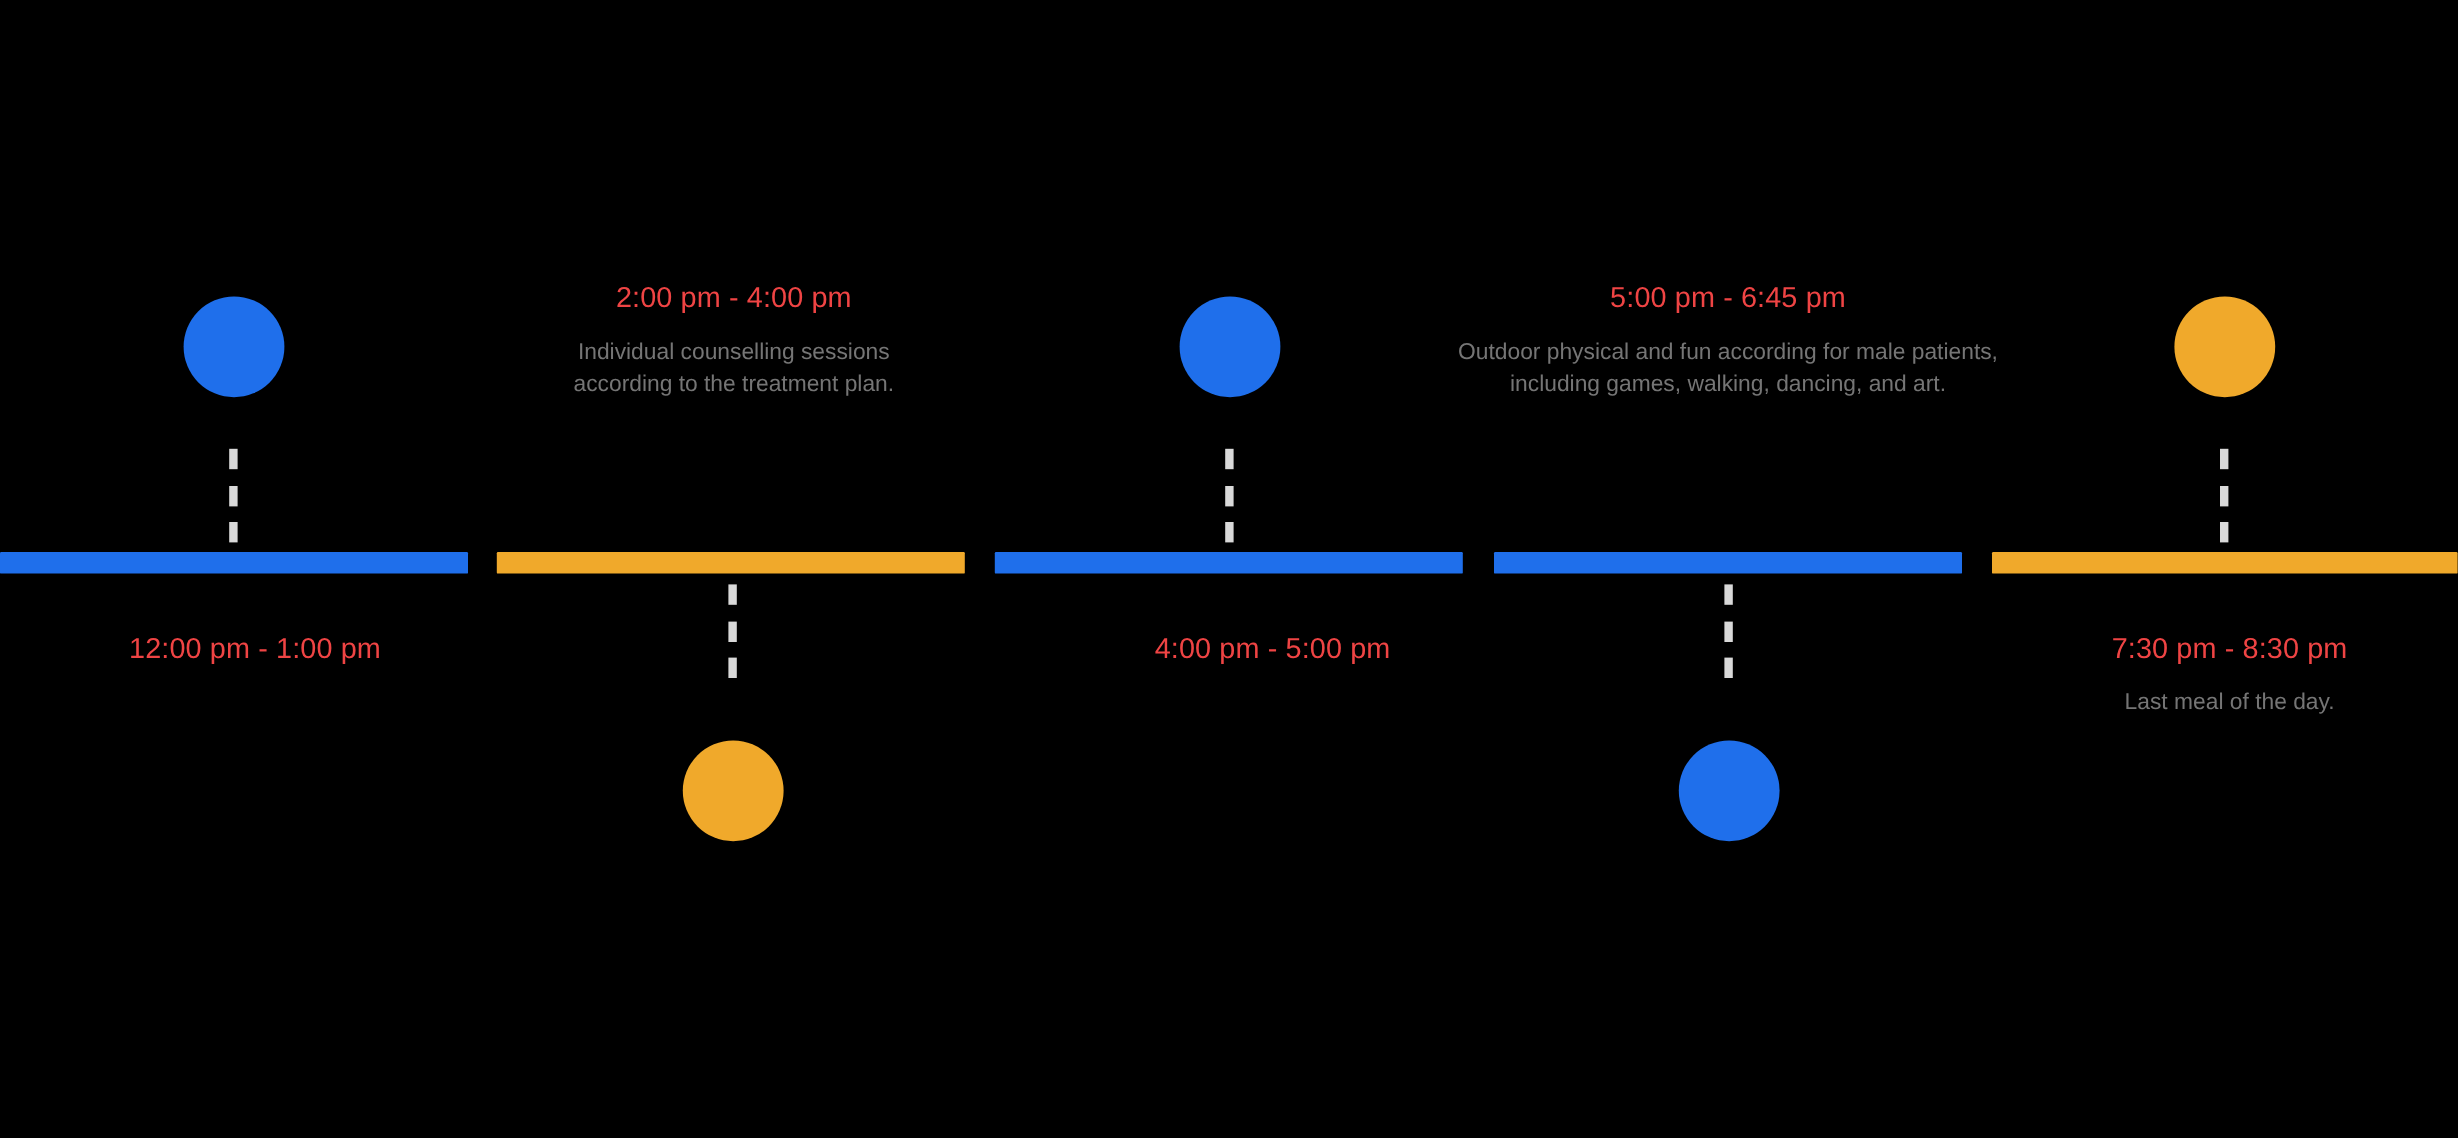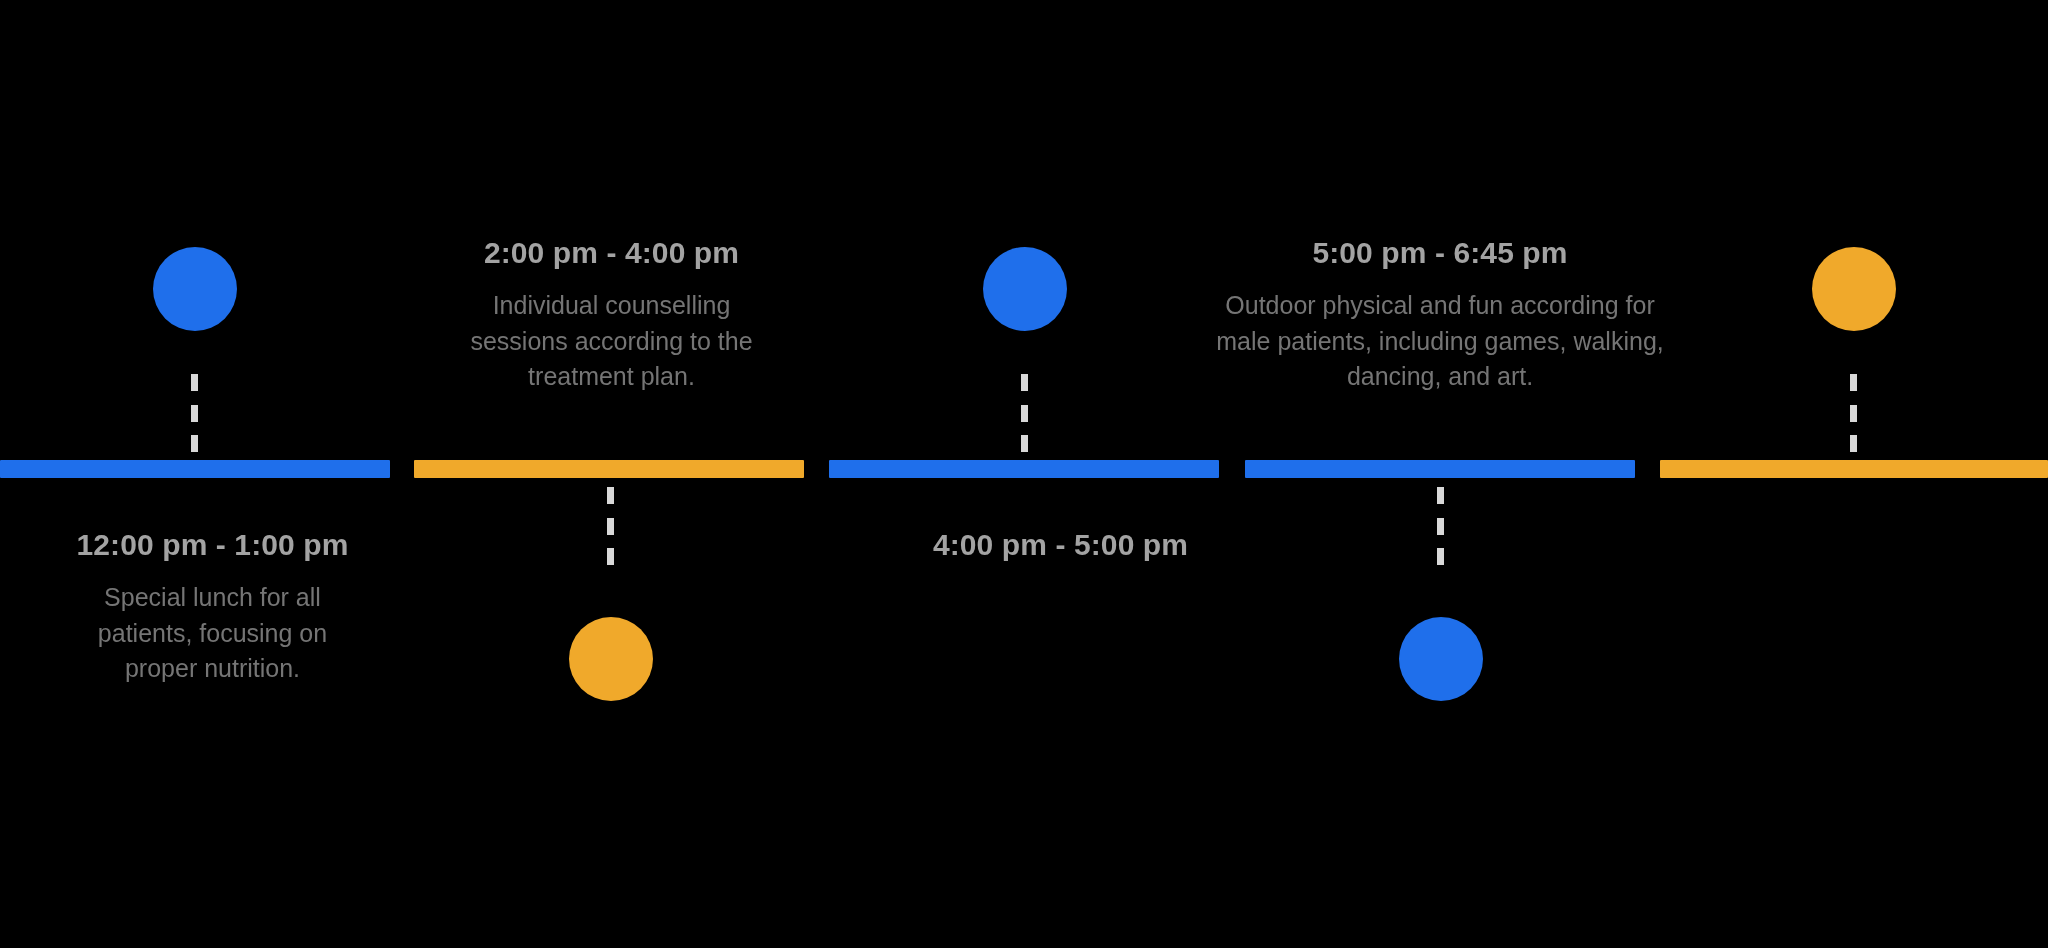--- a/index.html
+++ b/index.html
@@ -60,31 +60,31 @@
 
   
   .seg-text {
     position: absolute;
     text-align: center;
   }
   .seg-text.above { top: 235px; }
   .seg-text.below { top: 527px; }
 
   .seg-time {
-    color: #a3a3a3;
-    font-size: 30px;
-    font-weight: bold;
+    color: #ef4444;
+    font-size: 24px;
+    font-weight: normal;
     line-height: 1.18;
     letter-spacing: 0.1px;
     margin: 0 0 18px 0;
     white-space: nowrap;
   }
   .seg-desc {
     color: #757575;
-    font-size: 25px;
+    font-size: 19px;
     font-weight: normal;
     line-height: 1.42;
     margin: 0;
   }
 </style>
 </head>
 <body>
 
 <div id="timeline">
 
@@ -93,21 +93,20 @@
   <div class="node-circle above" style="left:153px; background:#1f6feb;"></div>
 
   <div class="connector above" style="left:191px;">
     <div class="dash"></div>
     <div class="dash"></div>
     <div class="dash"></div>
   </div>
 
   <div class="seg-text below" style="left:25px; width:375px;">
     <p class="seg-time">12:00 pm - 1:00 pm</p>
-    <p class="seg-desc" style="padding:0 38px;">Special lunch for all patients, focusing on proper nutrition.</p>
   </div>
 
   <div class="seg-bar" style="left:414px; width:390px; background:#f0a92b;"></div>
 
   <div class="node-circle below" style="left:569px; background:#f0a92b;"></div>
 
   <div class="connector below" style="left:607px;">
     <div class="dash"></div>
     <div class="dash"></div>
     <div class="dash"></div>
@@ -150,14 +149,18 @@
   <div class="seg-bar" style="left:1660px; width:388px; background:#f0a92b;"></div>
 
   <div class="node-circle above" style="left:1812px; background:#f0a92b;"></div>
 
   <div class="connector above" style="left:1850px;">
     <div class="dash"></div>
     <div class="dash"></div>
     <div class="dash"></div>
   </div>
 
+  <div class="seg-text below" style="left:1668px; width:380px;">
+    <p class="seg-time">7:30 pm - 8:30 pm</p>
+    <p class="seg-desc" style="padding:0 100px;">Last meal of the day.</p>
+  </div>
 
 </div>
 
 </body></html>

